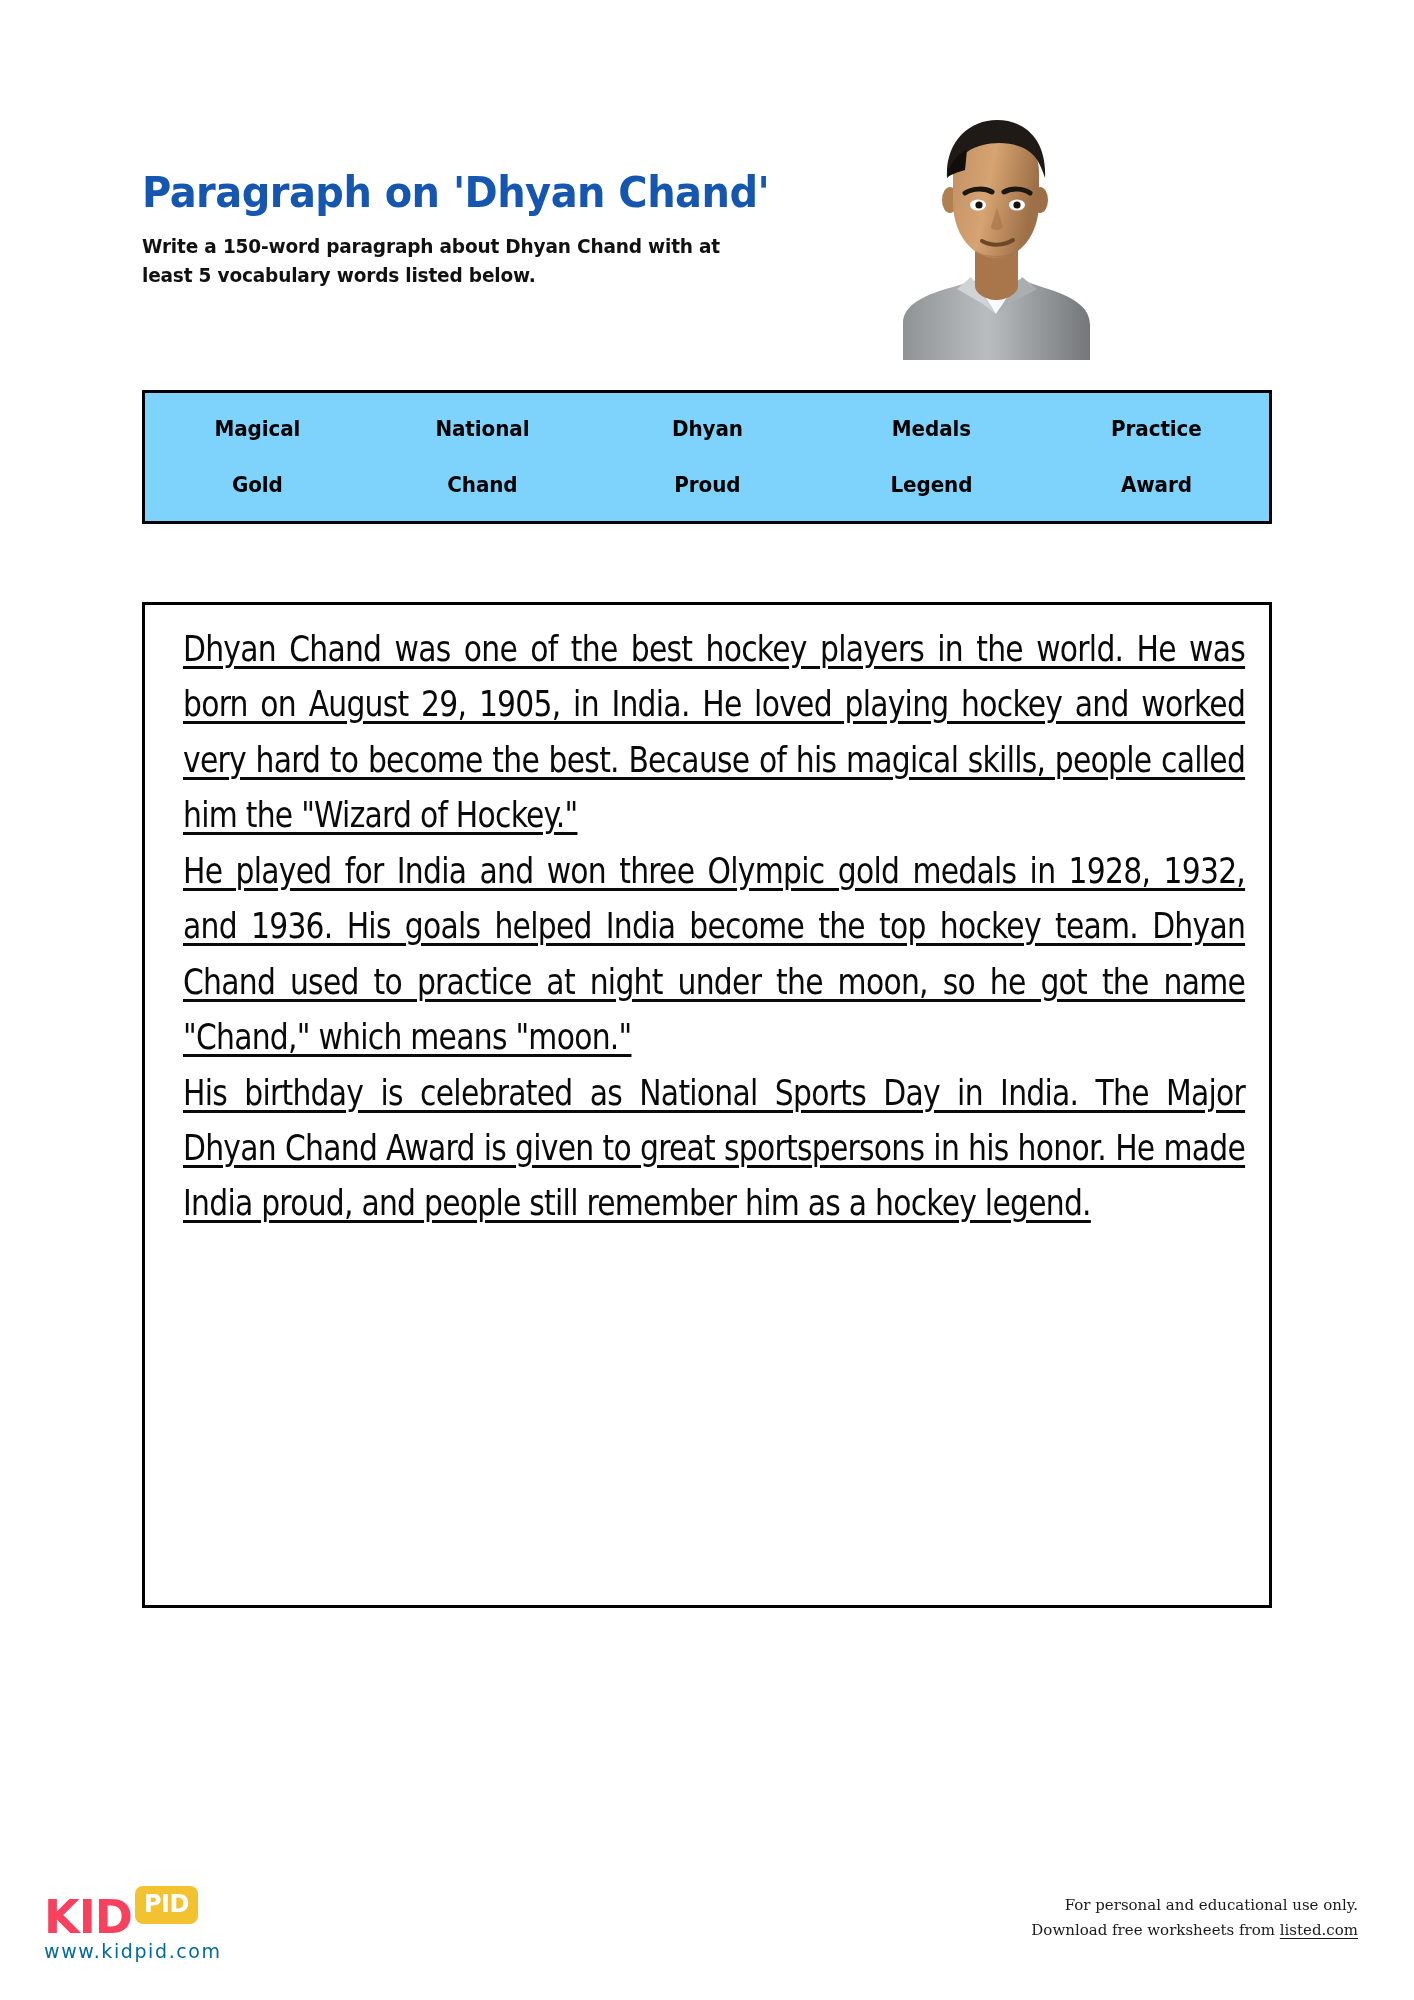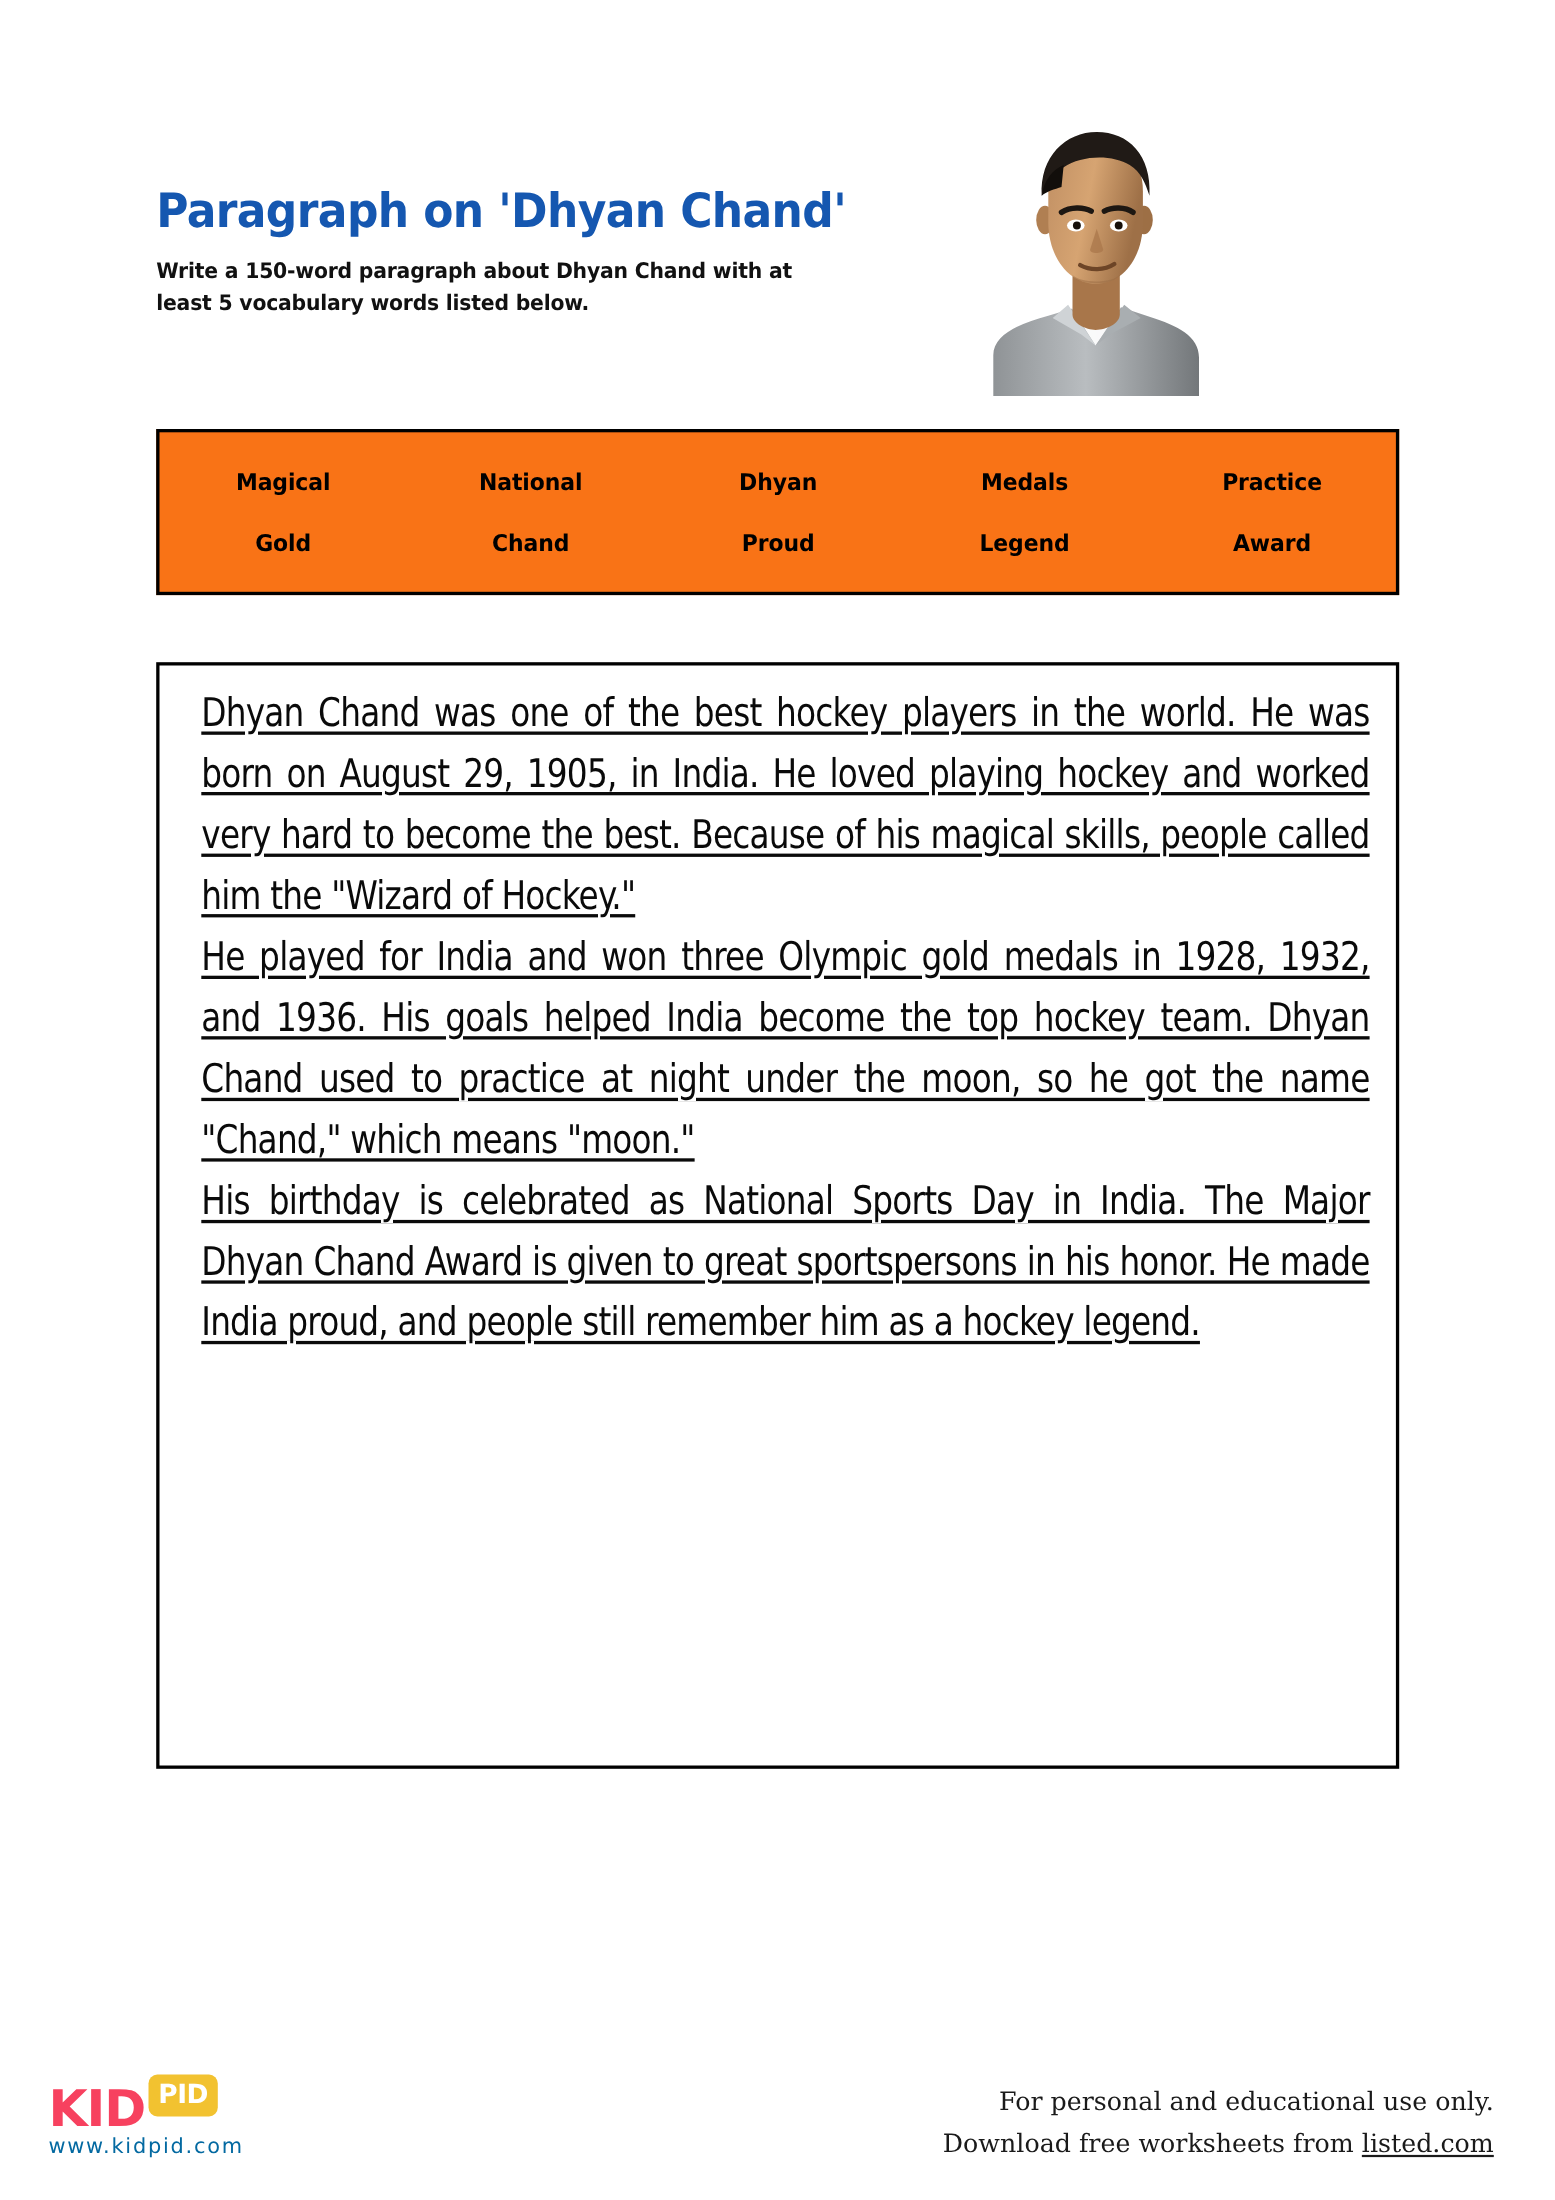--- a/index.html
+++ b/index.html
@@ -75,23 +75,23 @@
   }
 
   .portrait svg { display: block; }
 
   
   .vocab-box {
     position: absolute;
     left: 142px;
     top: 390px;
     width: 1130px;
-    height: 151px;
+    height: 134px;
     border: 3px solid #000000;
-    background: #f97316;
+    background: #7dd3fc;
   }
 
   .vocab-grid {
     width: 100%;
     height: 100%;
     display: flex;
     flex-direction: column;
     justify-content: center;
     padding: 4px 0;
   }
@@ -203,21 +203,21 @@
     color: #0369a1;
     letter-spacing: 1.6px;
   }
 
   .footer-note {
     position: absolute;
     right: 56px;
     top: 36px;
     text-align: right;
     font-family: "DejaVu Serif", serif;
-    font-size: 23px;
+    font-size: 15px;
     color: #1a1a1a;
     line-height: 1.65;
   }
 
   .footer-note .link {
     text-decoration: underline;
     text-underline-offset: 3px;
   }
 </style>
 </head>

